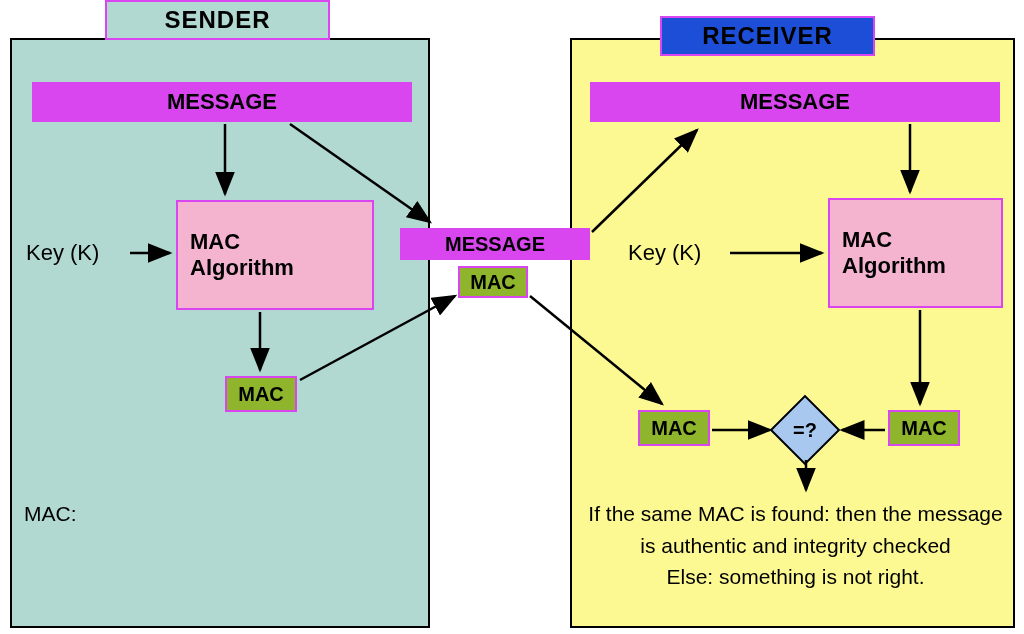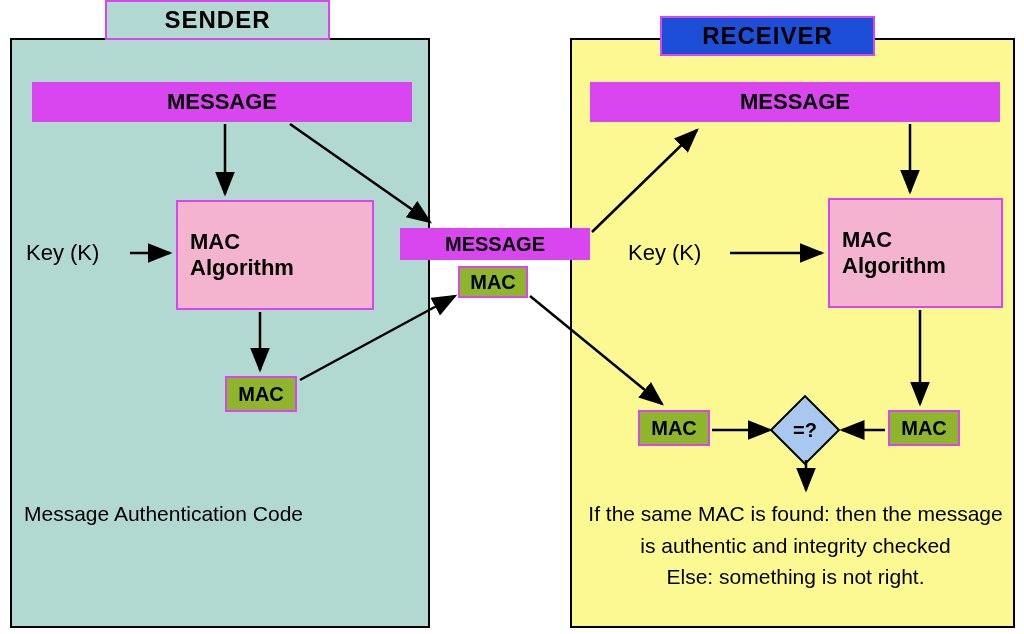--- a/index.html
+++ b/index.html
@@ -218,21 +218,21 @@
 <div class="box mac-small sender-mac">MAC</div>
 <div class="box mac-small receiver-mac-left">MAC</div>
 <div class="box mac-small receiver-mac-right">MAC</div>
 
 <div class="diamond">
   <div class="diamond-shape"></div>
   <div class="diamond-text">=?</div>
 </div>
 
 <div class="note-text sender-note">
-  <div>Message Authentication Code</div>
+  <div>MAC:</div>
 </div>
 <div class="note-text receiver-note" style="white-space: pre-line;">If the same MAC is found: then the message is authentic and integrity checked
 Else: something is not right.</div>
 
 <svg class="arrows">
   <defs>
     <marker id="arrowhead" markerWidth="10" markerHeight="8" refX="9" refY="4" orient="auto">
       <polygon points="0 0, 10 4, 0 8" fill="#000"></polygon>
     </marker>
   </defs>

